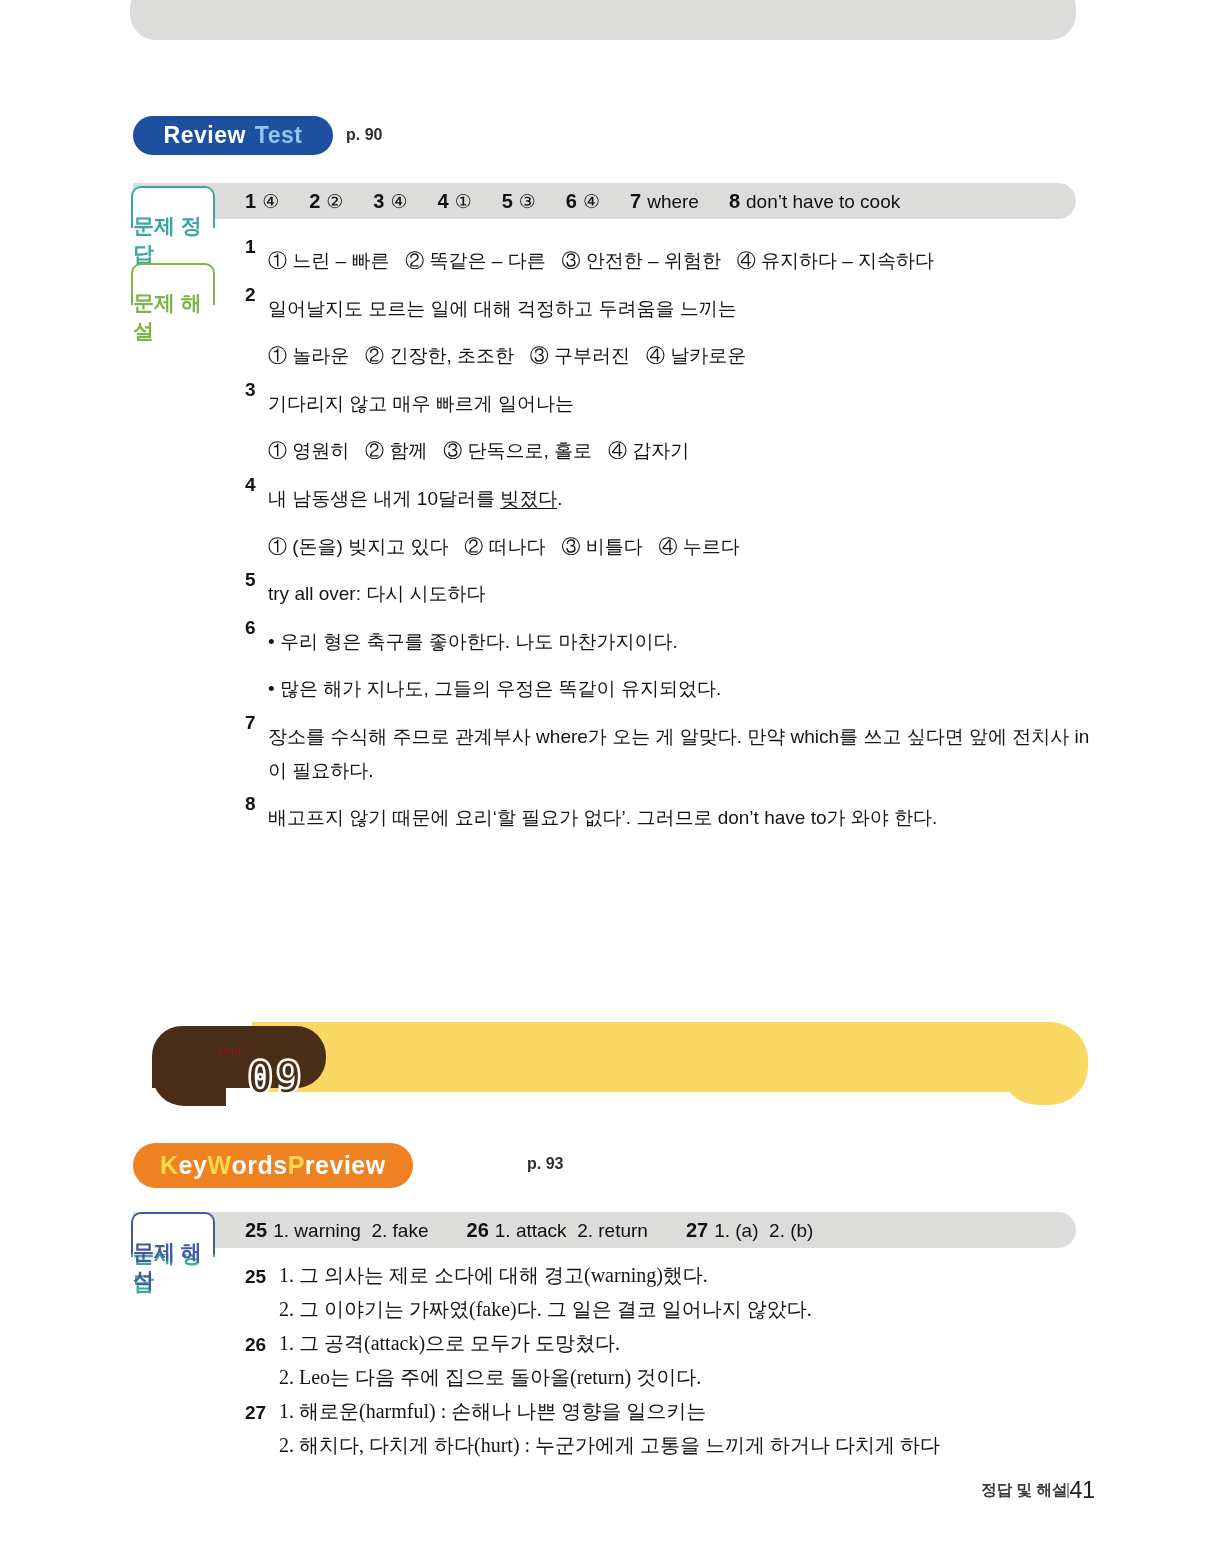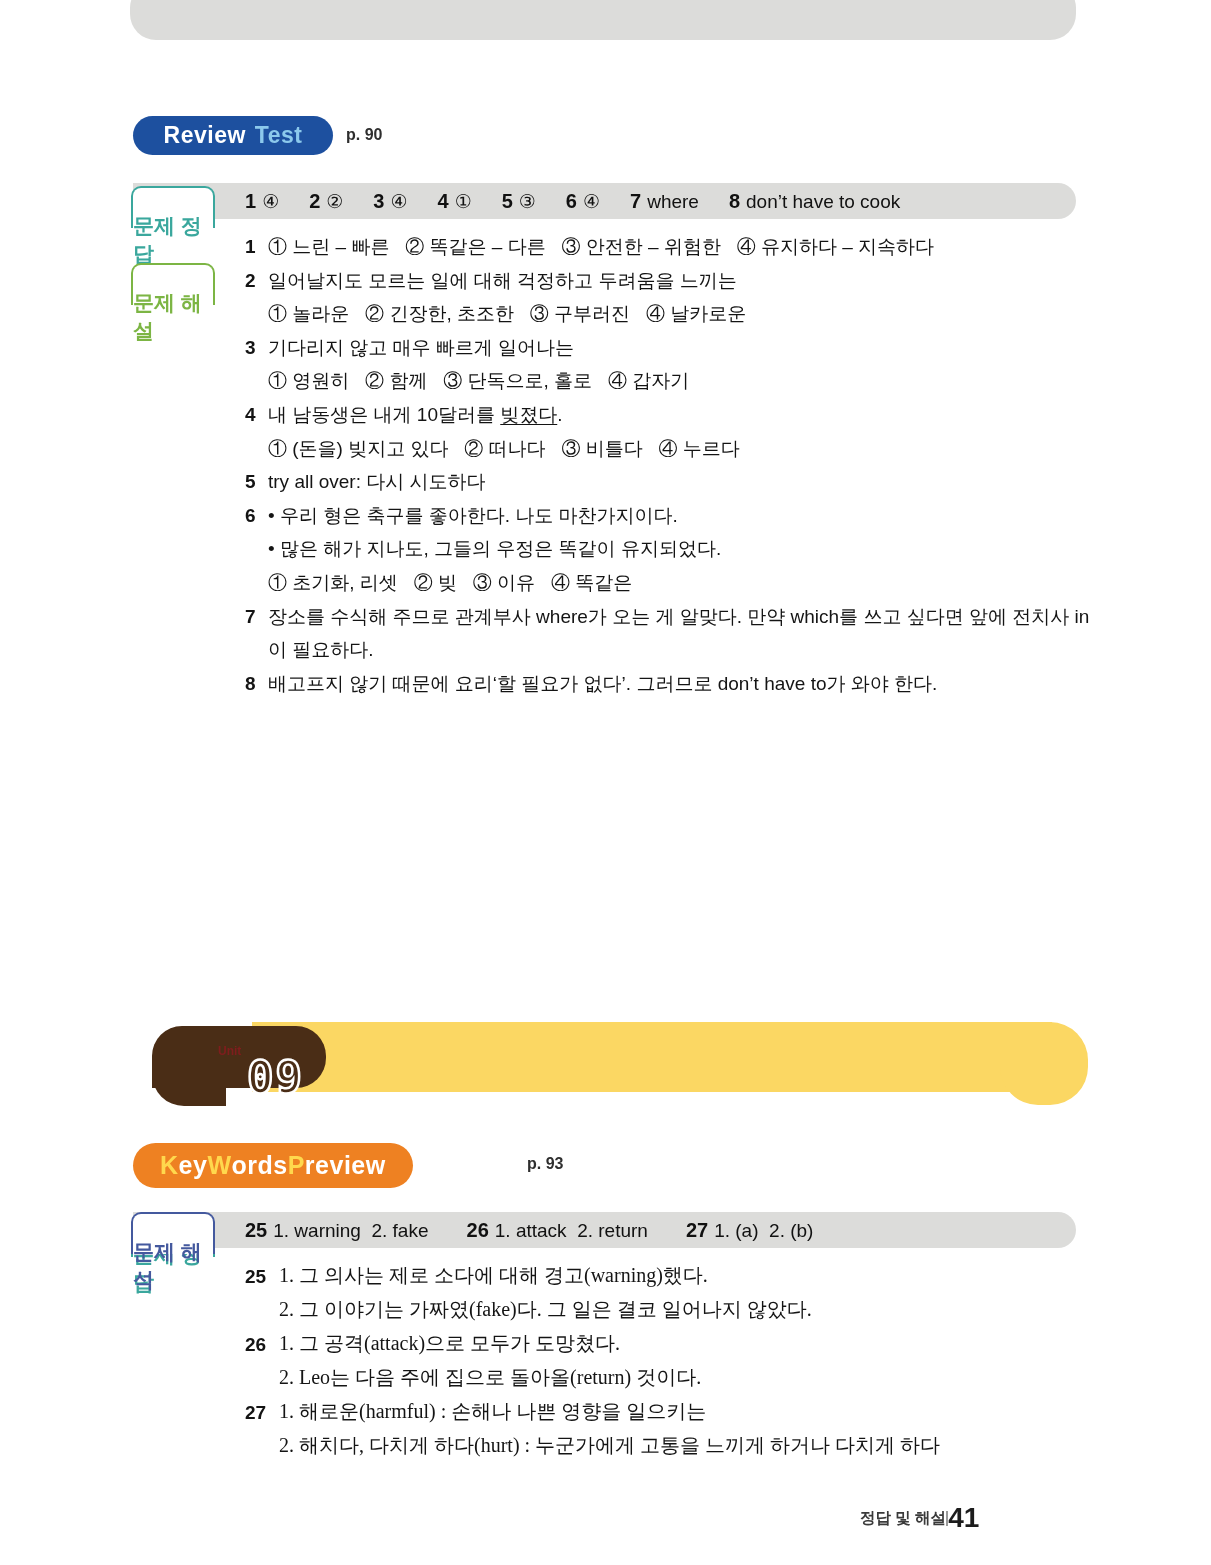--- a/index.html
+++ b/index.html
@@ -39,21 +39,21 @@
   #rt-ans-tab{top:186px;}
   #rt-exp-tab{top:231px;margin-top:32px;}
   #kw-ans-tab{top:1215px;}
   #kw-tr-tab{top:1212px;}
 
   
   #rt-exp{position:absolute;left:245px;top:230px;width:848px;font-size:19px;
           line-height:33.6px;color:#141414;}
   .exp-line{display:flex;}
   .exp-num{width:23px;flex:none;font-weight:bold;}
-  .exp-text{white-space:pre-wrap;}
+  .exp-text{white-space:pre-wrap;margin-top:14px;}
   .exp-text .ul{text-decoration:underline;text-underline-offset:3px;}
 
   
   .banner-yellow{position:absolute;left:252px;top:1022px;width:800px;height:70px;background:#fbd763;}
   .banner-cap{position:absolute;left:1000px;top:1022px;width:88px;height:83px;background:#fbd763;
               border-radius:0 38px 38px 38px;}
   .banner-brown{position:absolute;left:152px;top:1026px;width:174px;height:62px;background:#4a2d16;
                 border-radius:30px 30px 30px 0;z-index:1;}
   .banner-leg{position:absolute;left:152px;top:1070px;width:74px;height:36px;background:#4a2d16;
               border-radius:0 0 0 32px;z-index:1;}
@@ -72,24 +72,24 @@
   
   #kw-tr{position:absolute;left:245px;top:1258px;width:850px;font-family:"Liberation Serif",serif;
          font-size:20px;line-height:34px;color:#141414;}
   .tr-item{display:flex;}
   .tr-num{width:34px;flex:none;font-weight:bold;font-size:19px;
           font-family:"Liberation Sans",sans-serif;padding-top:2px;}
   .tr-lines{flex:1;}
 
   
   .footer{position:absolute;left:860px;top:1477px;width:235px;height:26px;display:flex;
-          align-items:center;gap:0;margin-top:28px;}
+          align-items:center;justify-content:flex-end;gap:0;}
   .footer-label{font-size:15.5px;font-weight:bold;color:#3a3a3a;}
   .footer-sep{width:2px;height:15px;background:#9a9a9a;}
-  .footer-num{font-size:28px;font-weight:bold;color:#1c1c1c;}
+  .footer-num{font-size:23px;font-weight:normal;color:#1c1c1c;}
 </style>
 </head>
 <body>
 
 <div class="page">
 
   <div class="top-bar"></div>
 
   <div class="rt-badge">
     <span>Review</span>
@@ -167,24 +167,20 @@
         <span class="exp-num">5</span>
         <span class="exp-text">try all over: 다시 시도하다</span>
       </div>
       <div class="exp-line">
         <span class="exp-num">6</span>
         <span class="exp-text">• 우리 형은 축구를 좋아한다. 나도 마찬가지이다.</span>
       </div>
       <div class="exp-line">
         <span class="exp-num"></span>
         <span class="exp-text">• 많은 해가 지나도, 그들의 우정은 똑같이 유지되었다.</span>
-      </div>
-      <div class="exp-line">
-        <span class="exp-num"></span>
-        <span class="exp-text">① 초기화, 리셋   ② 빚   ③ 이유   ④ 똑같은</span>
       </div>
       <div class="exp-line">
         <span class="exp-num">7</span>
         <span class="exp-text">장소를 수식해 주므로 관계부사 where가 오는 게 알맞다. 만약 which를 쓰고 싶다면 앞에 전치사 in이 필요하다.</span>
       </div>
       <div class="exp-line">
         <span class="exp-num">8</span>
         <span class="exp-text">배고프지 않기 때문에 요리‘할 필요가 없다’. 그러므로 don’t have to가 와야 한다.</span>
       </div>
     </div>

